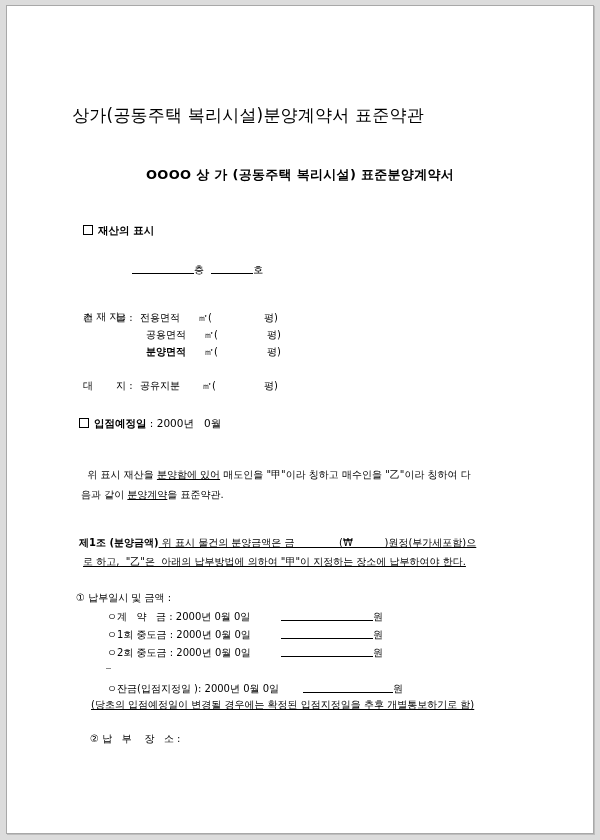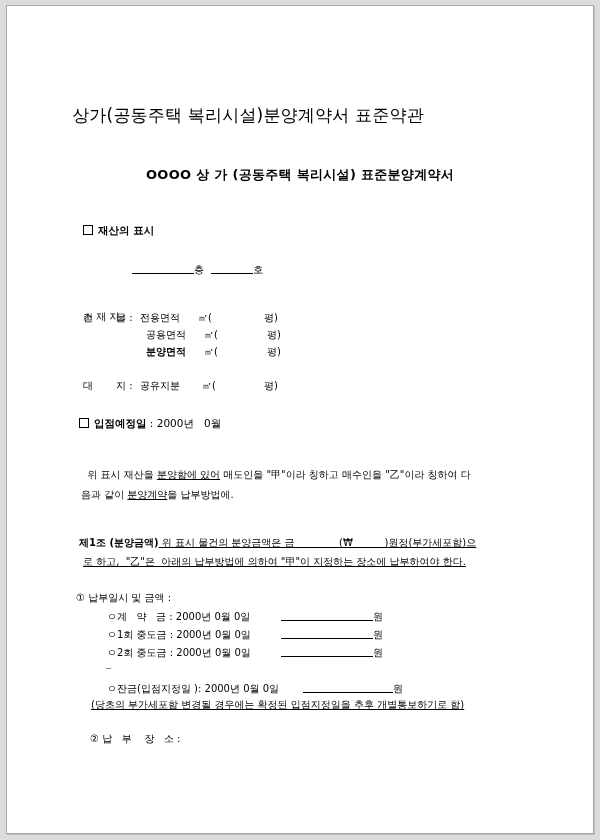--- a/index.html
+++ b/index.html
@@ -76,32 +76,32 @@
   <div class="abs t" style="left:133px; top:373px;">
     <span class="lbl" style="width:62px;">공유지분</span><span class="lbl" style="width:62px;">㎡(</span><span>평)</span>
   </div>
 
   <div class="abs sec" style="left:72px; top:411px;">
     <span class="box"></span><b>입점예정일</b>
     <span style="white-space:pre;">: 2000년   0월</span>
   </div>
 
   <div class="abs t" style="left:74px; top:462px; white-space:pre;"><span>  위 표시 재산을 </span><span class="u">분양함에 있어</span><span> 매도인을 "甲"이라 칭하고 매수인을 "乙"이라 칭하여 다</span></div>
-  <div class="abs t" style="left:74px; top:482px; white-space:pre;"><span>음과 같이 </span><span class="u">분양계약</span><span>을 납부방법에.</span></div>
+  <div class="abs t" style="left:74px; top:482px; white-space:pre;"><span>음과 같이 </span><span class="u">분양계약</span><span>을 표준약관.</span></div>
 
   <div class="abs t" style="left:72px; top:530px; white-space:pre;"><b>제1조 (분양금액)</b><span class="u"> 위 표시 물건의 분양금액은 금              (₩          )원정(부가세포함)으</span></div>
   <div class="abs t" style="left:76px; top:549px; white-space:pre;"><span class="u">로 하고,  "乙"은  아래의 납부방법에 의하여 "甲"이 지정하는 장소에 납부하여야 한다.</span></div>
 
   <div class="abs t" style="left:69px; top:585px;">① 납부일시 및 금액 :</div>
 
   <div class="abs t" style="left:100px; top:603px; white-space:pre;"><span class="lbl" style="width:174px;">ㅇ계   약   금 : 2000년 0월 0일</span><span class="blank" style="width:92px;"></span><span>원</span></div>
   <div class="abs t" style="left:100px; top:621px; white-space:pre;"><span class="lbl" style="width:174px;">ㅇ1회 중도금 : 2000년 0월 0일</span><span class="blank" style="width:92px;"></span><span>원</span></div>
   <div class="abs t" style="left:100px; top:639px; white-space:pre;"><span class="lbl" style="width:174px;">ㅇ2회 중도금 : 2000년 0월 0일</span><span class="blank" style="width:92px;"></span><span>원</span></div>
 
   <div class="abs" style="left:99px; top:662px; width:5px; height:1px; background:#888;"></div>
 
   <div class="abs t" style="left:100px; top:675px; white-space:pre;"><span class="lbl" style="width:196px;">ㅇ잔금(입점지정일 ): 2000년 0월 0일</span><span class="blank" style="width:90px;"></span><span>원</span></div>
 
-  <div class="abs t" style="left:84px; top:692px;"><span class="u">(당초의 부가세포함 변경될 경우에는 확정된 입점지정일을 추후 개별통보하기로 함)</span></div>
+  <div class="abs t" style="left:84px; top:692px;"><span class="u">(당초의 입점예정일이 변경될 경우에는 확정된 입점지정일을 추후 개별통보하기로 함)</span></div>
 
   <div class="abs t" style="left:83px; top:726px; white-space:pre;">② 납   부    장   소 :</div>
 
 </div>
 
 </body></html>

